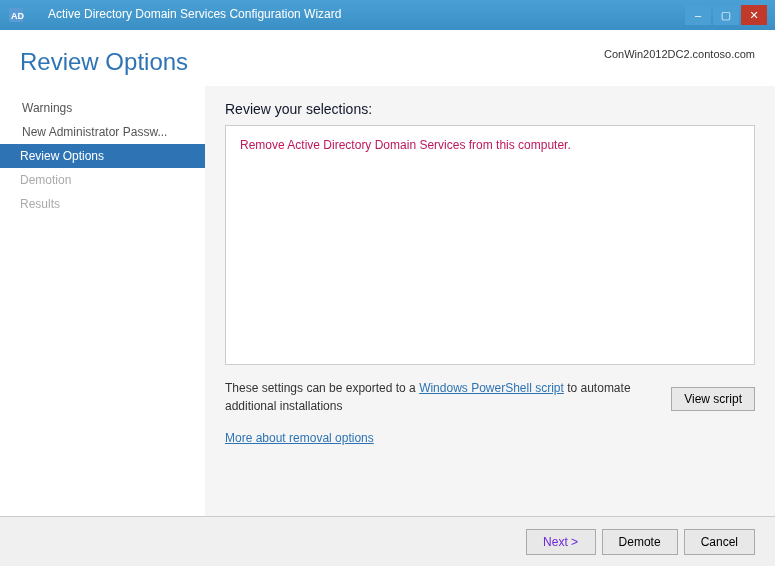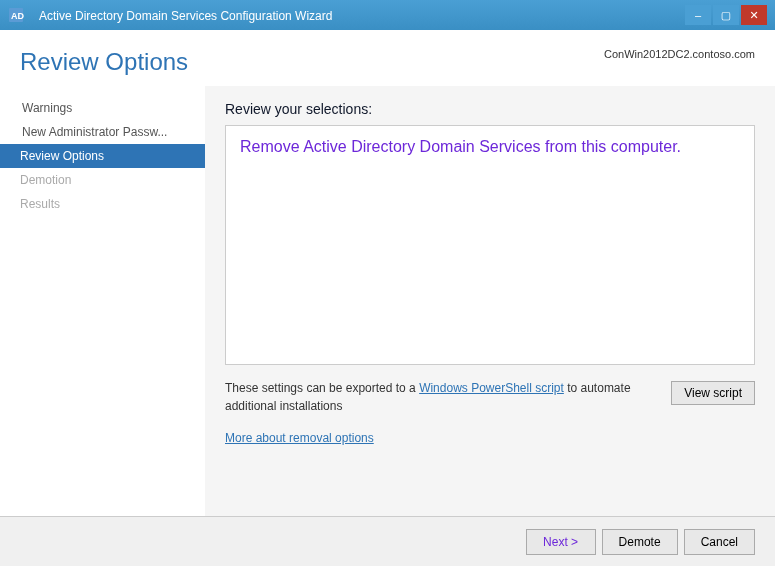--- a/index.html
+++ b/index.html
@@ -18,22 +18,22 @@
       align-items: center;
       justify-content: space-between;
       background: linear-gradient(to bottom, #4a9fd4, #3a8fc4);
       height: 30px;
       padding: 0 8px;
       color: white;
       font-size: 12px;
     }
     .title-bar-left {
       display: flex;
-      align-items: flex-end;
-      gap: 15px;
+      align-items: flex-start;
+      gap: 24px;
     }
     .title-bar-icon {
       width: 16px;
       height: 16px;
     }
     .title-bar-controls {
       display: flex;
       gap: 2px;
     }
     .tb-btn {
@@ -132,22 +132,22 @@
       margin-bottom: 8px;
     }
     .review-box {
       background: white;
       border: 1px solid #ccc;
       padding: 12px 14px;
       min-height: 240px;
       margin-bottom: 14px;
     }
     .review-box-text1 {
-      color: #6d28d9;
-      font-size: 16px;
+      color: #be185d;
+      font-size: 12px;
       margin-bottom: 12px;
     }
     .review-box-text2 {
       font-size: 12px;
       color: #333;
       line-height: 1.5;
     }
     .powershell-section {
       font-size: 12px;
       color: #333;
@@ -166,21 +166,21 @@
       text-decoration: underline;
       cursor: pointer;
     }
     .view-script-btn {
       background: #e8e8e8;
       border: 1px solid #aaa;
       padding: 4px 12px;
       font-size: 12px;
       cursor: pointer;
       white-space: nowrap;
-      margin-top: 2px;
+      margin-top: 8px;
     }
     .more-link {
       font-size: 12px;
       color: #2e74b5;
       text-decoration: underline;
       cursor: pointer;
       margin-top: 6px;
       display: inline-block;
     }
 

